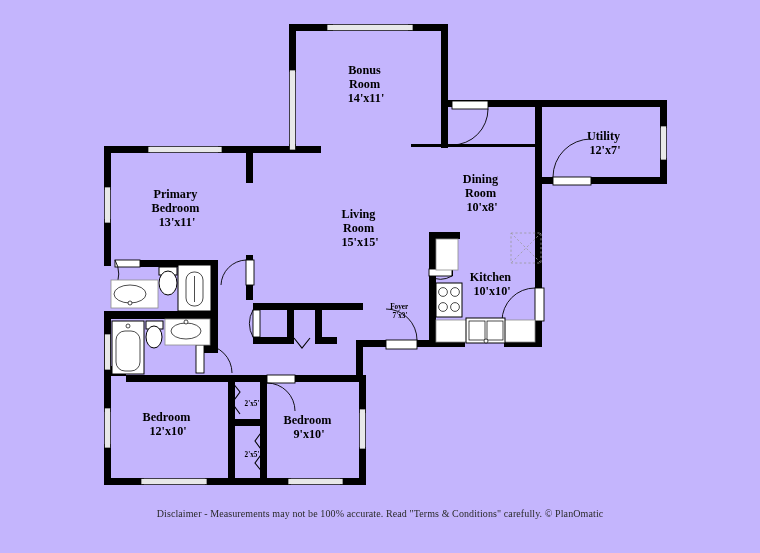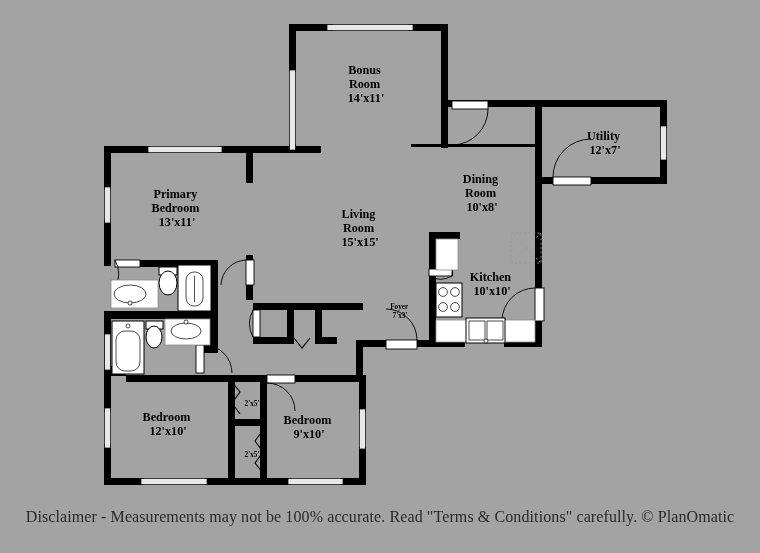--- a/index.html
+++ b/index.html
@@ -11,21 +11,21 @@
   body {
     width: 760px;
     height: 553px;
     overflow: hidden;
     font-family: "Liberation Serif", serif;
   }
   #plan-root {
     position: relative;
     width: 760px;
     height: 553px;
-    background: #a3a3a3;
+    background: #c4b5fd;
   }
   svg#floorplan-svg {
     position: absolute;
     top: 0;
     left: 0;
     width: 760px;
     height: 553px;
     display: block;
   }
   .wall      { fill: #000000; }
@@ -45,21 +45,21 @@
     font-size: 12.2px;
   }
   .roomlabel.small { font-size: 7.2px; }
   .disclaimer {
     position: absolute;
     left: 0;
     top: 508px;
     width: 760px;
     text-align: center;
     font-family: "Liberation Serif", serif;
-    font-size: 16px;
+    font-size: 10px;
     color: #2a2a2a;
     letter-spacing: 0.1px;
   }
 </style>
 </head>
 <body>
 
 <div id="plan-root">
 
   <svg id="floorplan-svg" viewBox="0 0 760 553" xmlns="http://www.w3.org/2000/svg">

